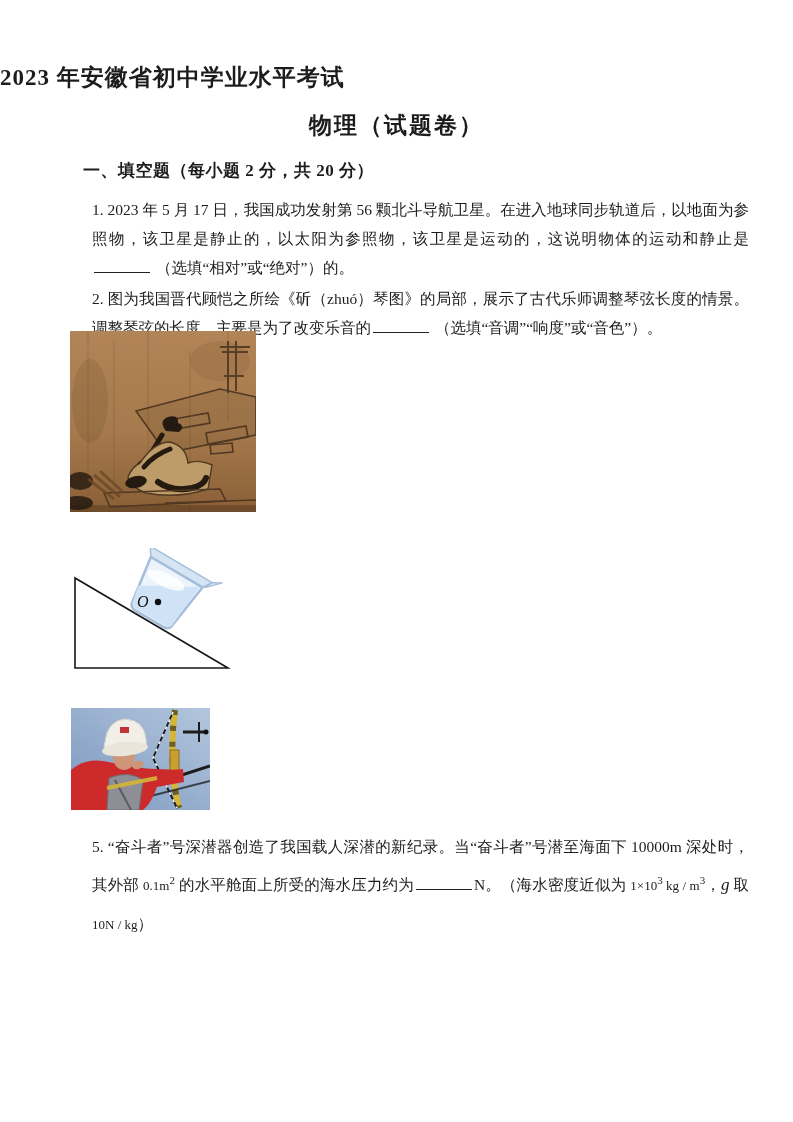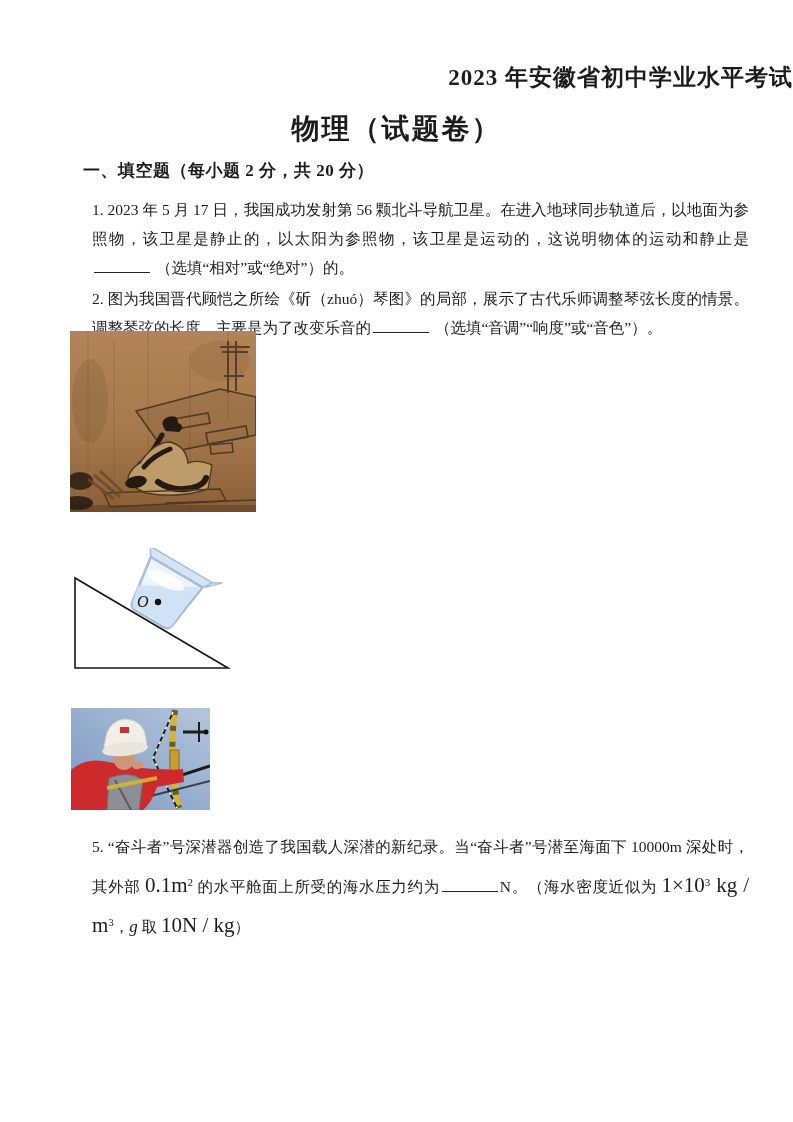--- a/index.html
+++ b/index.html
@@ -5,32 +5,32 @@
   :root{
     --ink:#1c1c1c; --blank-line:#222222;
     --painting-base:#a87c4e; --painting-line:#503823;
     --sky-blue:#85a3c9; --shirt-red:#cd2a2c; --bow-yellow:#d4b636; --hat-white:#f2efe8;
     --beaker-line:#a4bdd8; --beaker-fill:#ecf3fb; --water-blue:#cfe2f5;
   }
   html,body{margin:0;padding:0;}
   body{width:793px;height:1122px;background:#ffffff;
        font-family:"Liberation Serif","DejaVu Serif",serif;color:var(--ink);}
   .page{position:relative;width:793px;height:1122px;overflow:hidden;background:#fff;}
-  .title{position:absolute;top:62px;left:0;width:100%;margin:0;text-align:right;
+  .title{position:absolute;top:62px;left:0;width:100%;margin:0;text-align:left;
          font-size:23px;font-weight:bold;letter-spacing:1px;}
   .subtitle{position:absolute;top:110px;left:0;width:100%;margin:0;text-align:center;
-         font-size:28px;font-weight:bold;letter-spacing:2px;}
+         font-size:23px;font-weight:bold;letter-spacing:2px;}
   .section{position:absolute;top:147px;left:71px;margin:12px;font-size:17px;font-weight:bold;letter-spacing:.5px;}
   .q{position:absolute;left:76px;width:657px;margin:16px;font-size:15.5px;line-height:29px;
      text-align:justify;text-justify:inter-ideograph;}
   .q1{top:179px}.q2{top:268px}.q3{top:521px}.q4{top:676px}
   .q5{top:812px;line-height:38px}.q6{top:888px}
   .blank{display:inline-block;width:56px;height:14px;margin:0 2px;
          border-bottom:1.4px solid var(--blank-line);vertical-align:baseline;}
-  .math{font-size:21px;font-family:"Liberation Serif",serif;}
+  .math{font-size:13px;font-family:"Liberation Serif",serif;}
   sup.msup{font-size:11px;font-family:"Liberation Serif",serif;line-height:0;}
   .mathit{font-style:italic;font-size:1.1em;font-family:"Liberation Serif",serif;}
   figure.fig{position:absolute;margin:0;padding:0;line-height:0;}
   .fig-painting{left:70px;top:331px;width:186px;height:181px;}
   .fig-incline{left:42px;top:548px;width:220px;height:127px;}
   .fig-archer{left:71px;top:708px;width:139px;height:102px;}
 </style>
 </head>
 <body>
 

